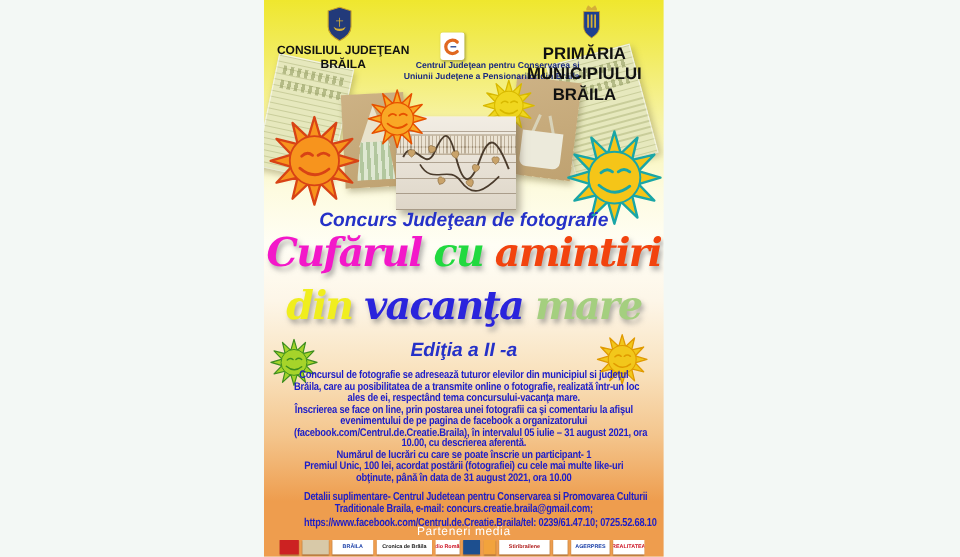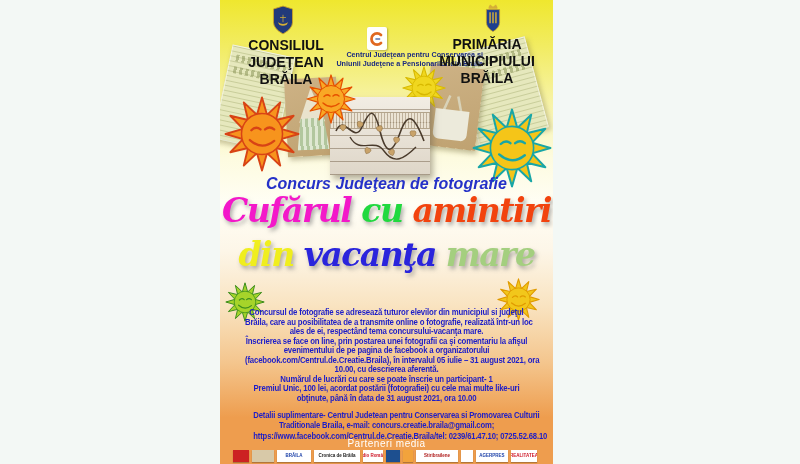--- a/index.html
+++ b/index.html
@@ -10,21 +10,21 @@
     position:relative;
   }
   .poster{
     position:absolute;left:220px;top:0;width:333px;height:464px;overflow:hidden;
     background:linear-gradient(180deg,
       #efe72e 0%,#f2ec62 10%,#f7f3a6 22%,#fdfbdf 34%,
       #fffef5 44%,#fdf6e8 54%,#f9e3c0 66%,#f4c68e 78%,
       #ee9d4e 90%,#ee9d4e 100%);
   }
   
-  .org{position:absolute;text-align:center;color:#111;font-weight:bold;font-size:14px;line-height:1.2;}
+  .org{position:absolute;text-align:center;color:#111;font-weight:bold;font-size:10px;line-height:1.2;}
   .org-left{left:10px;top:37px;width:112px;}
   .org-right{left:206px;top:36px;width:122px;font-size:14px;}
   .shield{position:absolute;width:22px;height:30px;}
   .shield-left{left:52px;top:5px;}
   .shield-right{left:262px;top:3px;}
   .center-logo{position:absolute;left:147px;top:27px;width:20px;height:23px;background:#fff;
     border-radius:2px;box-shadow:1px 1px 2px rgba(0,0,0,.25);display:flex;align-items:center;justify-content:center;}
   .center-org{position:absolute;left:71px;top:51px;width:192px;text-align:right;
     color:#1b2a80;font-weight:bold;font-size:7.2px;line-height:1.2;}
   
@@ -191,20 +191,21 @@
     <path d="M20 24 h4 v30 h-4 Z M28 24 h4 v30 h-4 Z M36 24 h4 v30 h-4 Z" fill="#d4af37"></path>
   </svg>
   <div class="org org-right">
     <div>PRIMĂRIA MUNICIPIULUI</div>
     <div>BRĂILA</div>
   </div>
 
   <div class="kicker">Concurs Judeţean de fotografie</div>
   <div class="big-title title-1"><span style="color: rgb(243, 24, 201);">Cufărul </span><span style="color: rgb(33, 217, 63);">cu </span><span style="color: rgb(242, 67, 14);">amintiri</span></div>
   <div class="big-title title-2"><span style="color: rgb(240, 238, 30); margin-top: 35px;">din </span><span style="color: rgb(42, 36, 220);">vacanţa </span><span style="color: rgb(164, 207, 127);">mare</span></div>
+  <div class="edition">Ediţia a II -a</div>
 
   <div class="body-text">
       <div>Concursul  de fotografie se adresează tuturor elevilor din municipiul si  judeţul</div>
       <div>Brăila,  care au posibilitatea de a transmite online o fotografie, realizată într-un loc</div>
       <div>ales de ei, respectând tema concursului-vacanţa mare.</div>
       <div>Înscrierea  se face on line,  prin postarea unei fotografii ca şi comentariu la afişul</div>
       <div>evenimentului de pe pagina de facebook a organizatorului</div>
       <div>(facebook.com/Centrul.de.Creatie.Braila), în intervalul 05 iulie – 31 august 2021, ora</div>
       <div>10.00, cu descrierea aferentă.</div>
       <div>Numărul de lucrări  cu care se poate înscrie un participant- 1</div>

